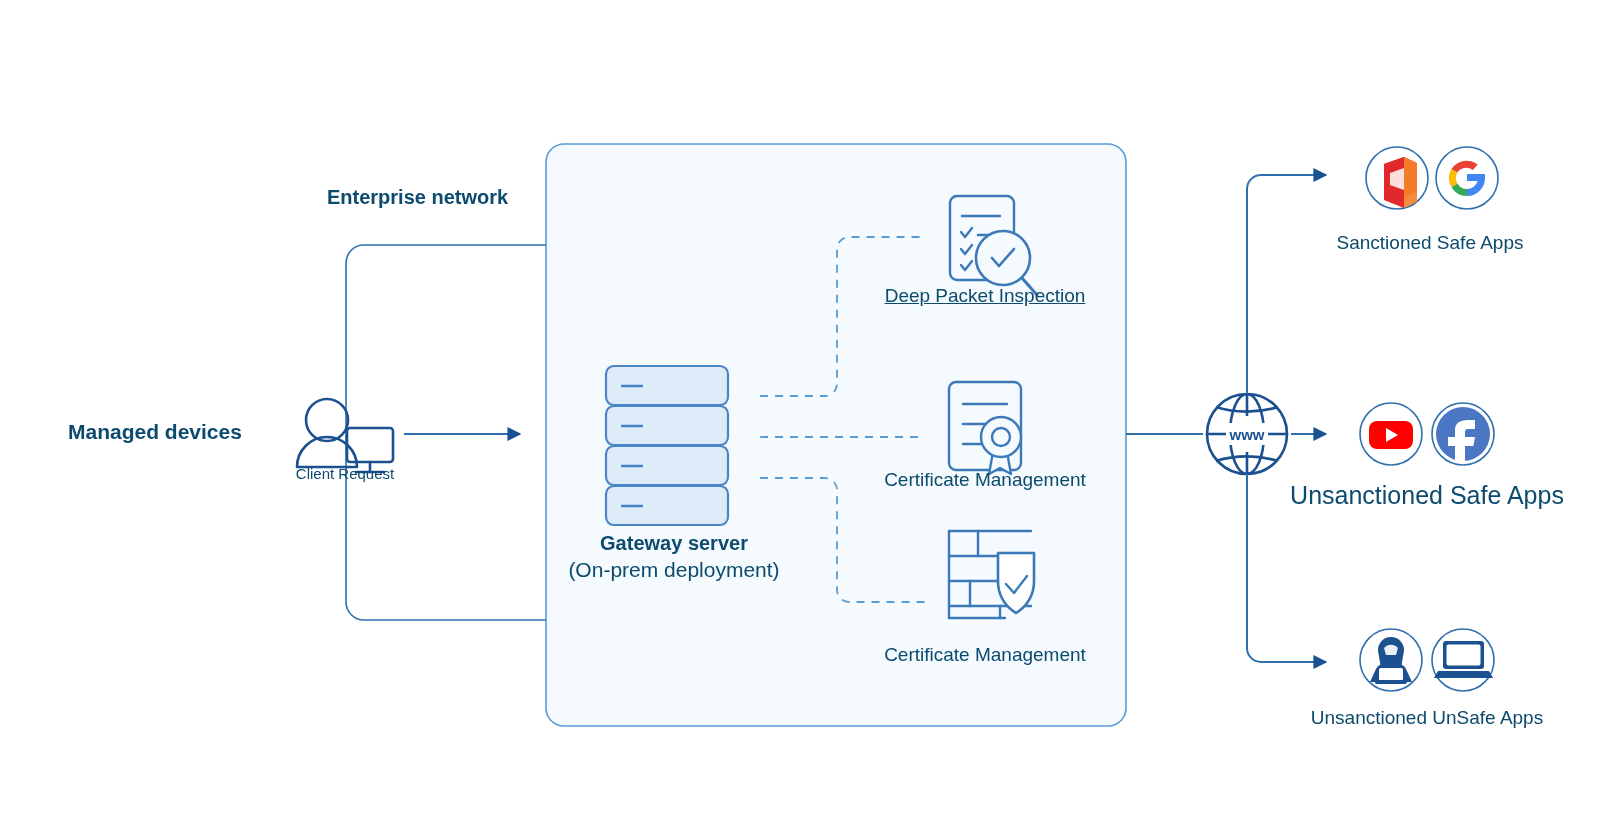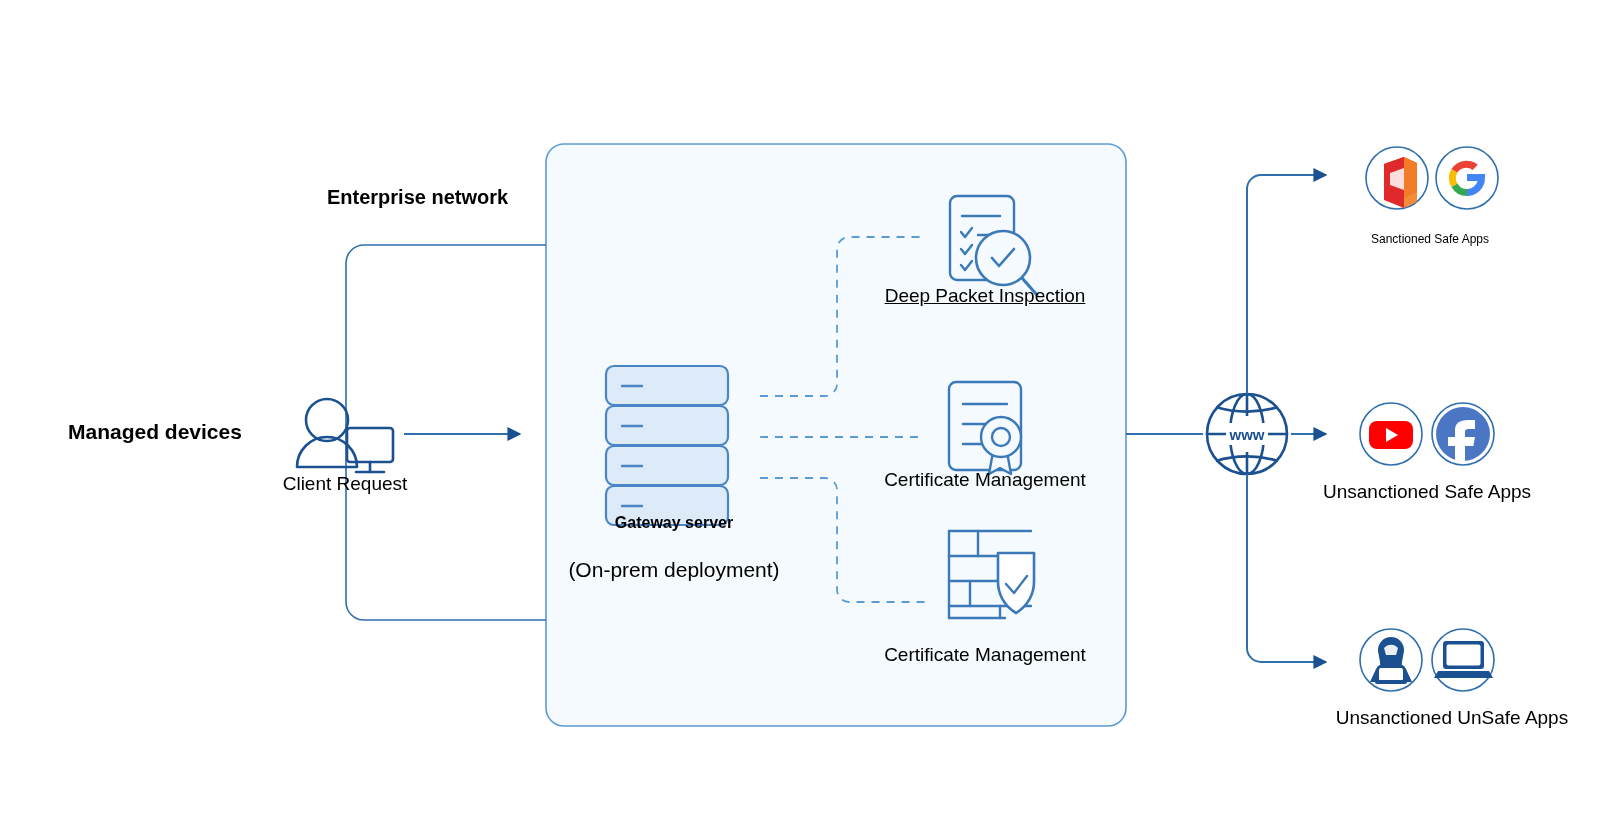--- a/index.html
+++ b/index.html
@@ -1,19 +1,19 @@
 <!DOCTYPE html>
 <html><head>
 <meta charset="utf-8">
 <style>
   html,body{margin:0;padding:0;background:#ffffff;}
   body{width:1621px;height:818px;font-family:"Liberation Sans",sans-serif;overflow:hidden;}
   #stage{position:relative;width:1621px;height:818px;background:#ffffff;}
   svg.diagram{position:absolute;left:0;top:0;width:1621px;height:818px;}
-  .lbl{position:absolute;color:#000000;white-space:nowrap;}
+  .lbl{position:absolute;color:#0c4a6e;white-space:nowrap;}
   .lbl-bold{font-weight:bold;}
   .txt-center{transform:translateX(-50%);}
 </style>
 </head>
 <body>
 
 <div id="stage">
 
   <svg class="diagram" viewBox="0 0 1621 818" xmlns="http://www.w3.org/2000/svg">
     <defs>
@@ -150,28 +150,28 @@
     <g>
       <circle cx="1463" cy="660" r="31" fill="#ffffff" stroke="#2f6fad" stroke-width="1.6"></circle>
       <rect x="1443" y="641" width="41" height="28" rx="3" fill="#1b5091"></rect>
       <rect x="1446.5" y="644.5" width="34" height="21" rx="2" fill="#ffffff"></rect>
       <path d="M1438 671 h51 l4 7 h-59 z" fill="#1b5091"></path>
     </g>
   </svg>
 
   <div class="lbl lbl-bold" style="left:68px;top:420px;font-size:21px;">Managed devices</div>
 
-  <div class="lbl txt-center" style="left:345px;top:465px;font-size:19px;margin-top:8px;">Client Request</div>
+  <div class="lbl txt-center" style="left:345px;top:465px;font-size:15px;">Client Request</div>
 
   <div class="lbl lbl-bold" style="left:327px;top:186px;font-size:20px;">Enterprise network</div>
 
-  <div class="lbl lbl-bold txt-center" style="left:674px;top:514px;font-size:16px;text-align:right;">Gateway server</div>
+  <div class="lbl lbl-bold txt-center" style="left:674px;top:532px;font-size:20px;text-align:right;">Gateway server</div>
   <div class="lbl txt-center" style="left:674px;top:558px;font-size:21px;">(On-prem deployment)</div>
 
   <div class="lbl txt-center" style="left:985px;top:285px;font-size:19px;text-decoration:underline;">Deep Packet Inspection</div>
   <div class="lbl txt-center" style="left:985px;top:469px;font-size:19px;">Certificate Management</div>
   <div class="lbl txt-center" style="left:985px;top:644px;font-size:19px;">Certificate Management</div>
 
-  <div class="lbl txt-center" style="left:1430px;top:232px;font-size:12px;">Sanctioned Safe Apps</div>
-  <div class="lbl txt-center" style="left:1427px;top:481px;font-size:19px;">Unsanctioned Safe Apps</div>
-  <div class="lbl txt-center" style="left:1427px;top:707px;font-size:19px;margin-left:25px;">Unsanctioned UnSafe Apps</div>
+  <div class="lbl txt-center" style="left:1430px;top:232px;font-size:19px;">Sanctioned Safe Apps</div>
+  <div class="lbl txt-center" style="left:1427px;top:481px;font-size:25px;">Unsanctioned Safe Apps</div>
+  <div class="lbl txt-center" style="left:1427px;top:707px;font-size:19px;">Unsanctioned UnSafe Apps</div>
 
 </div>
 
 </body></html>

